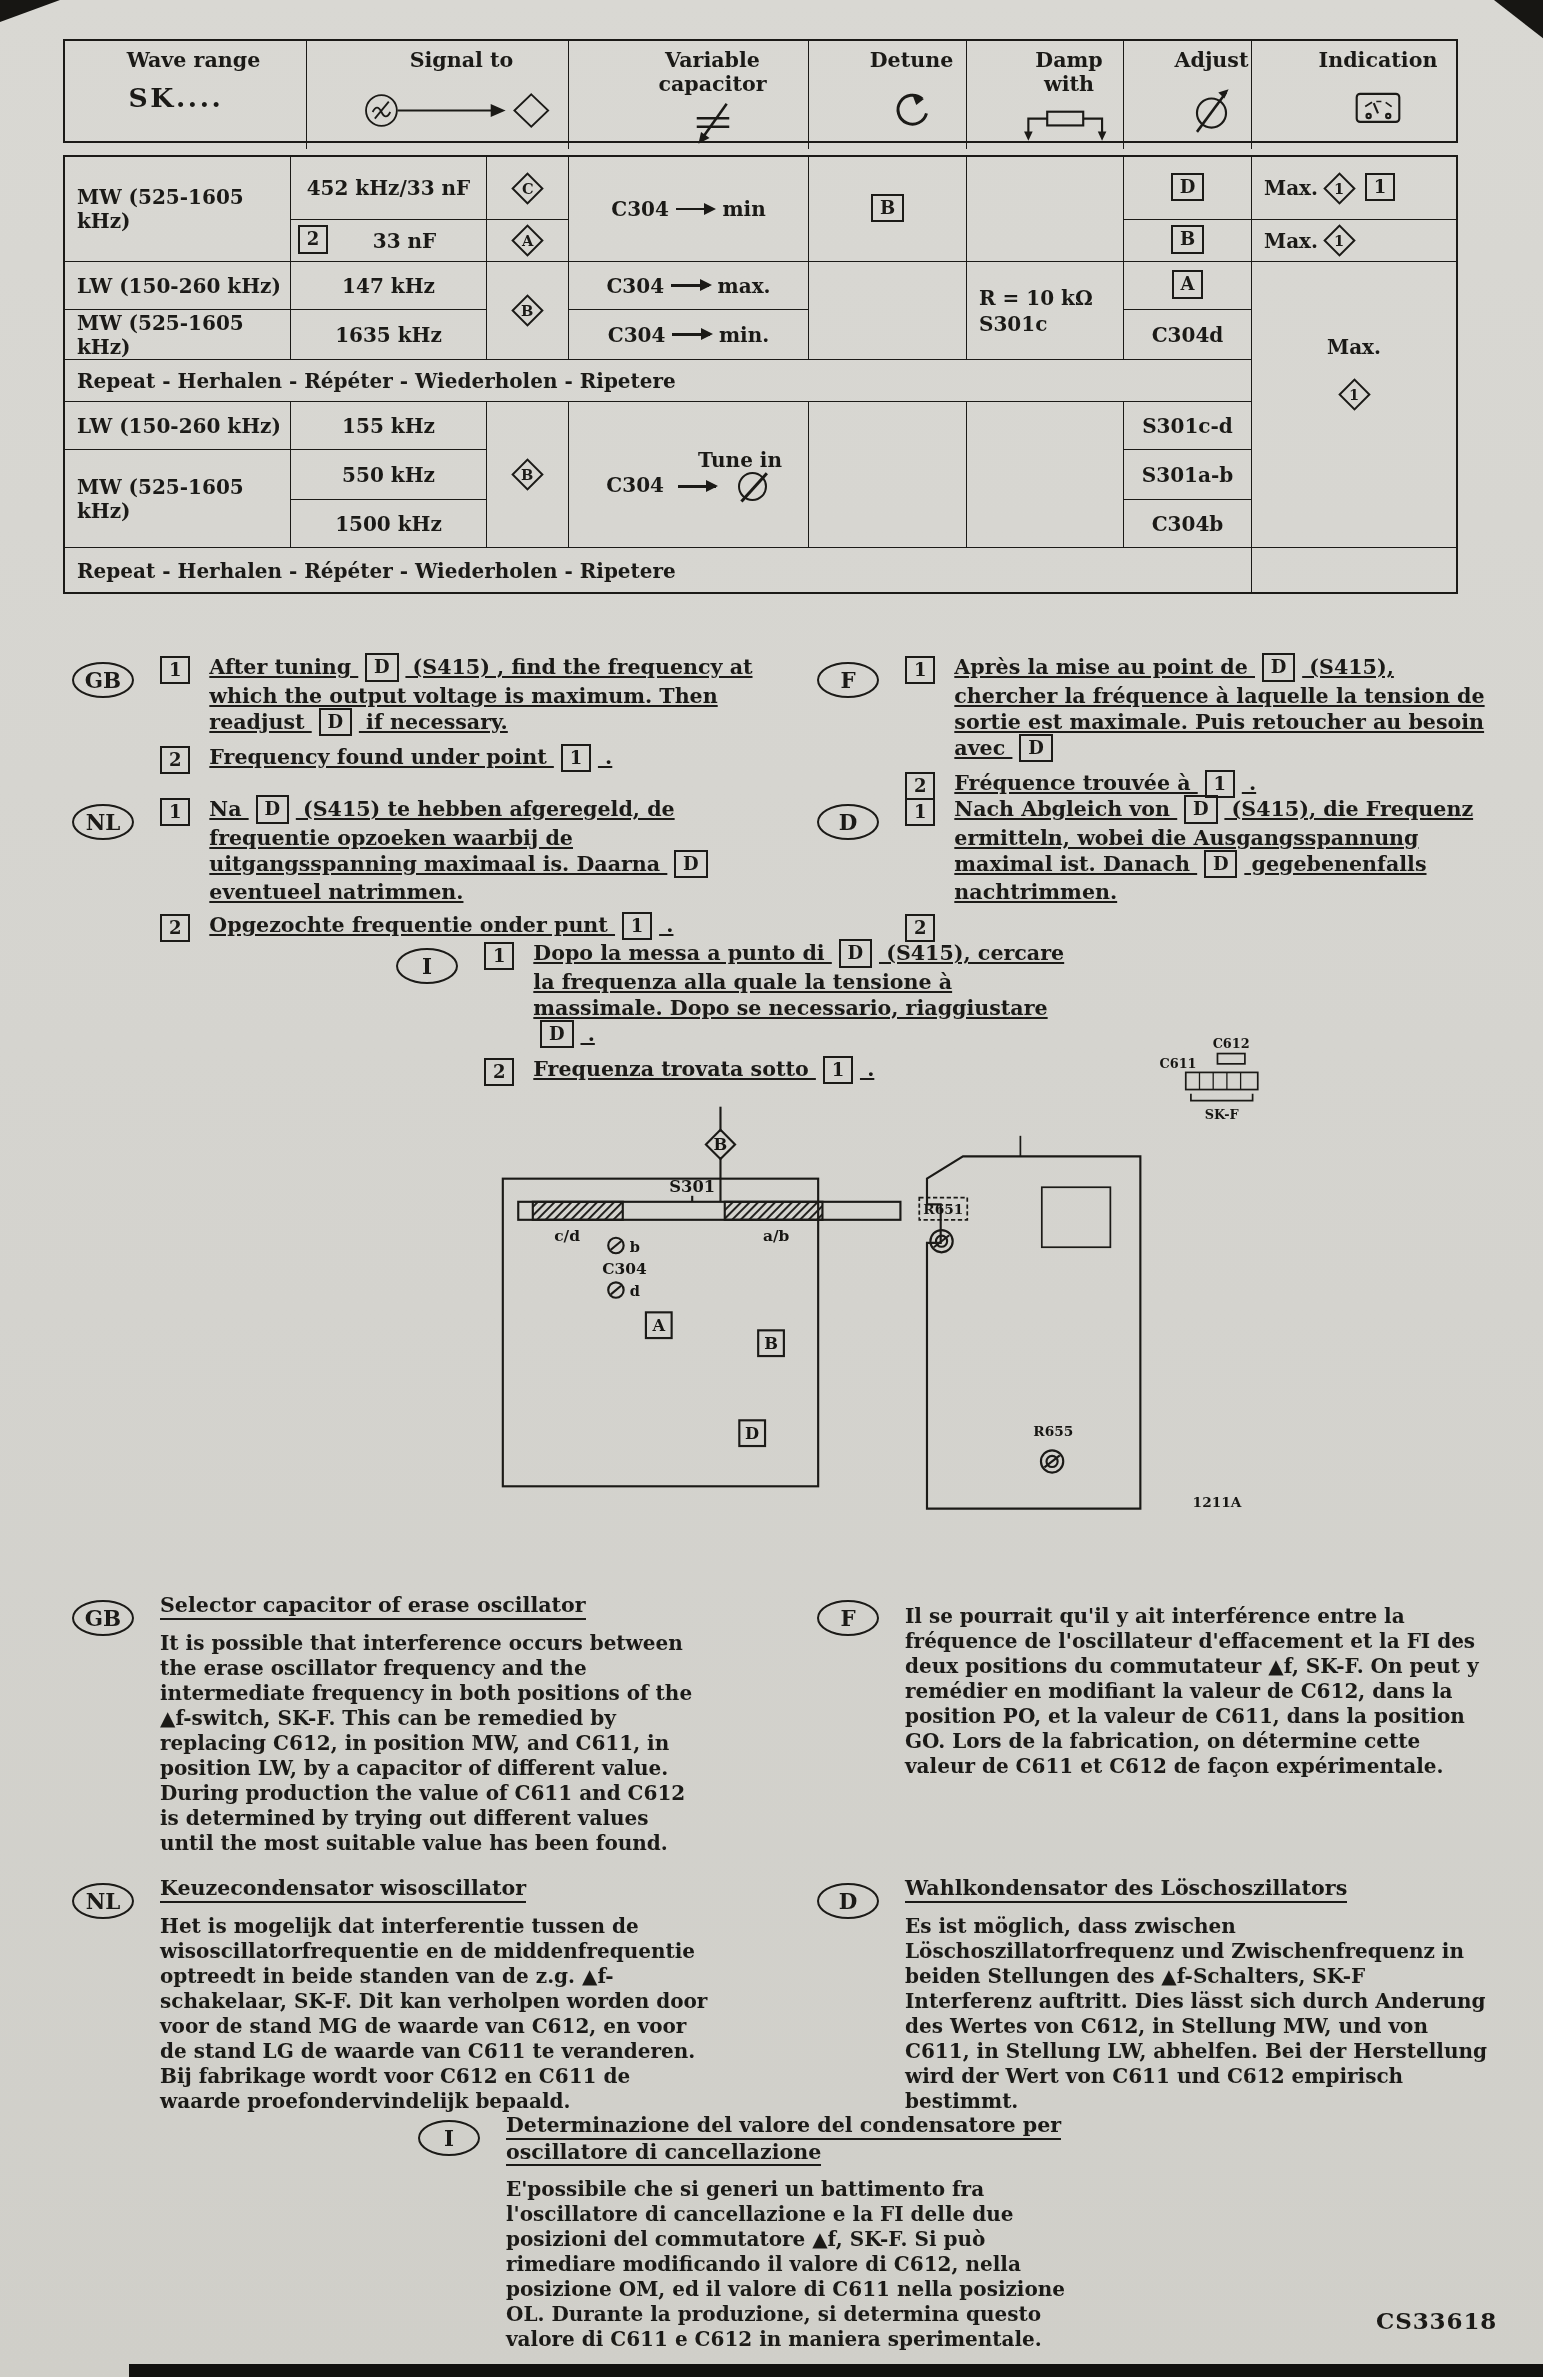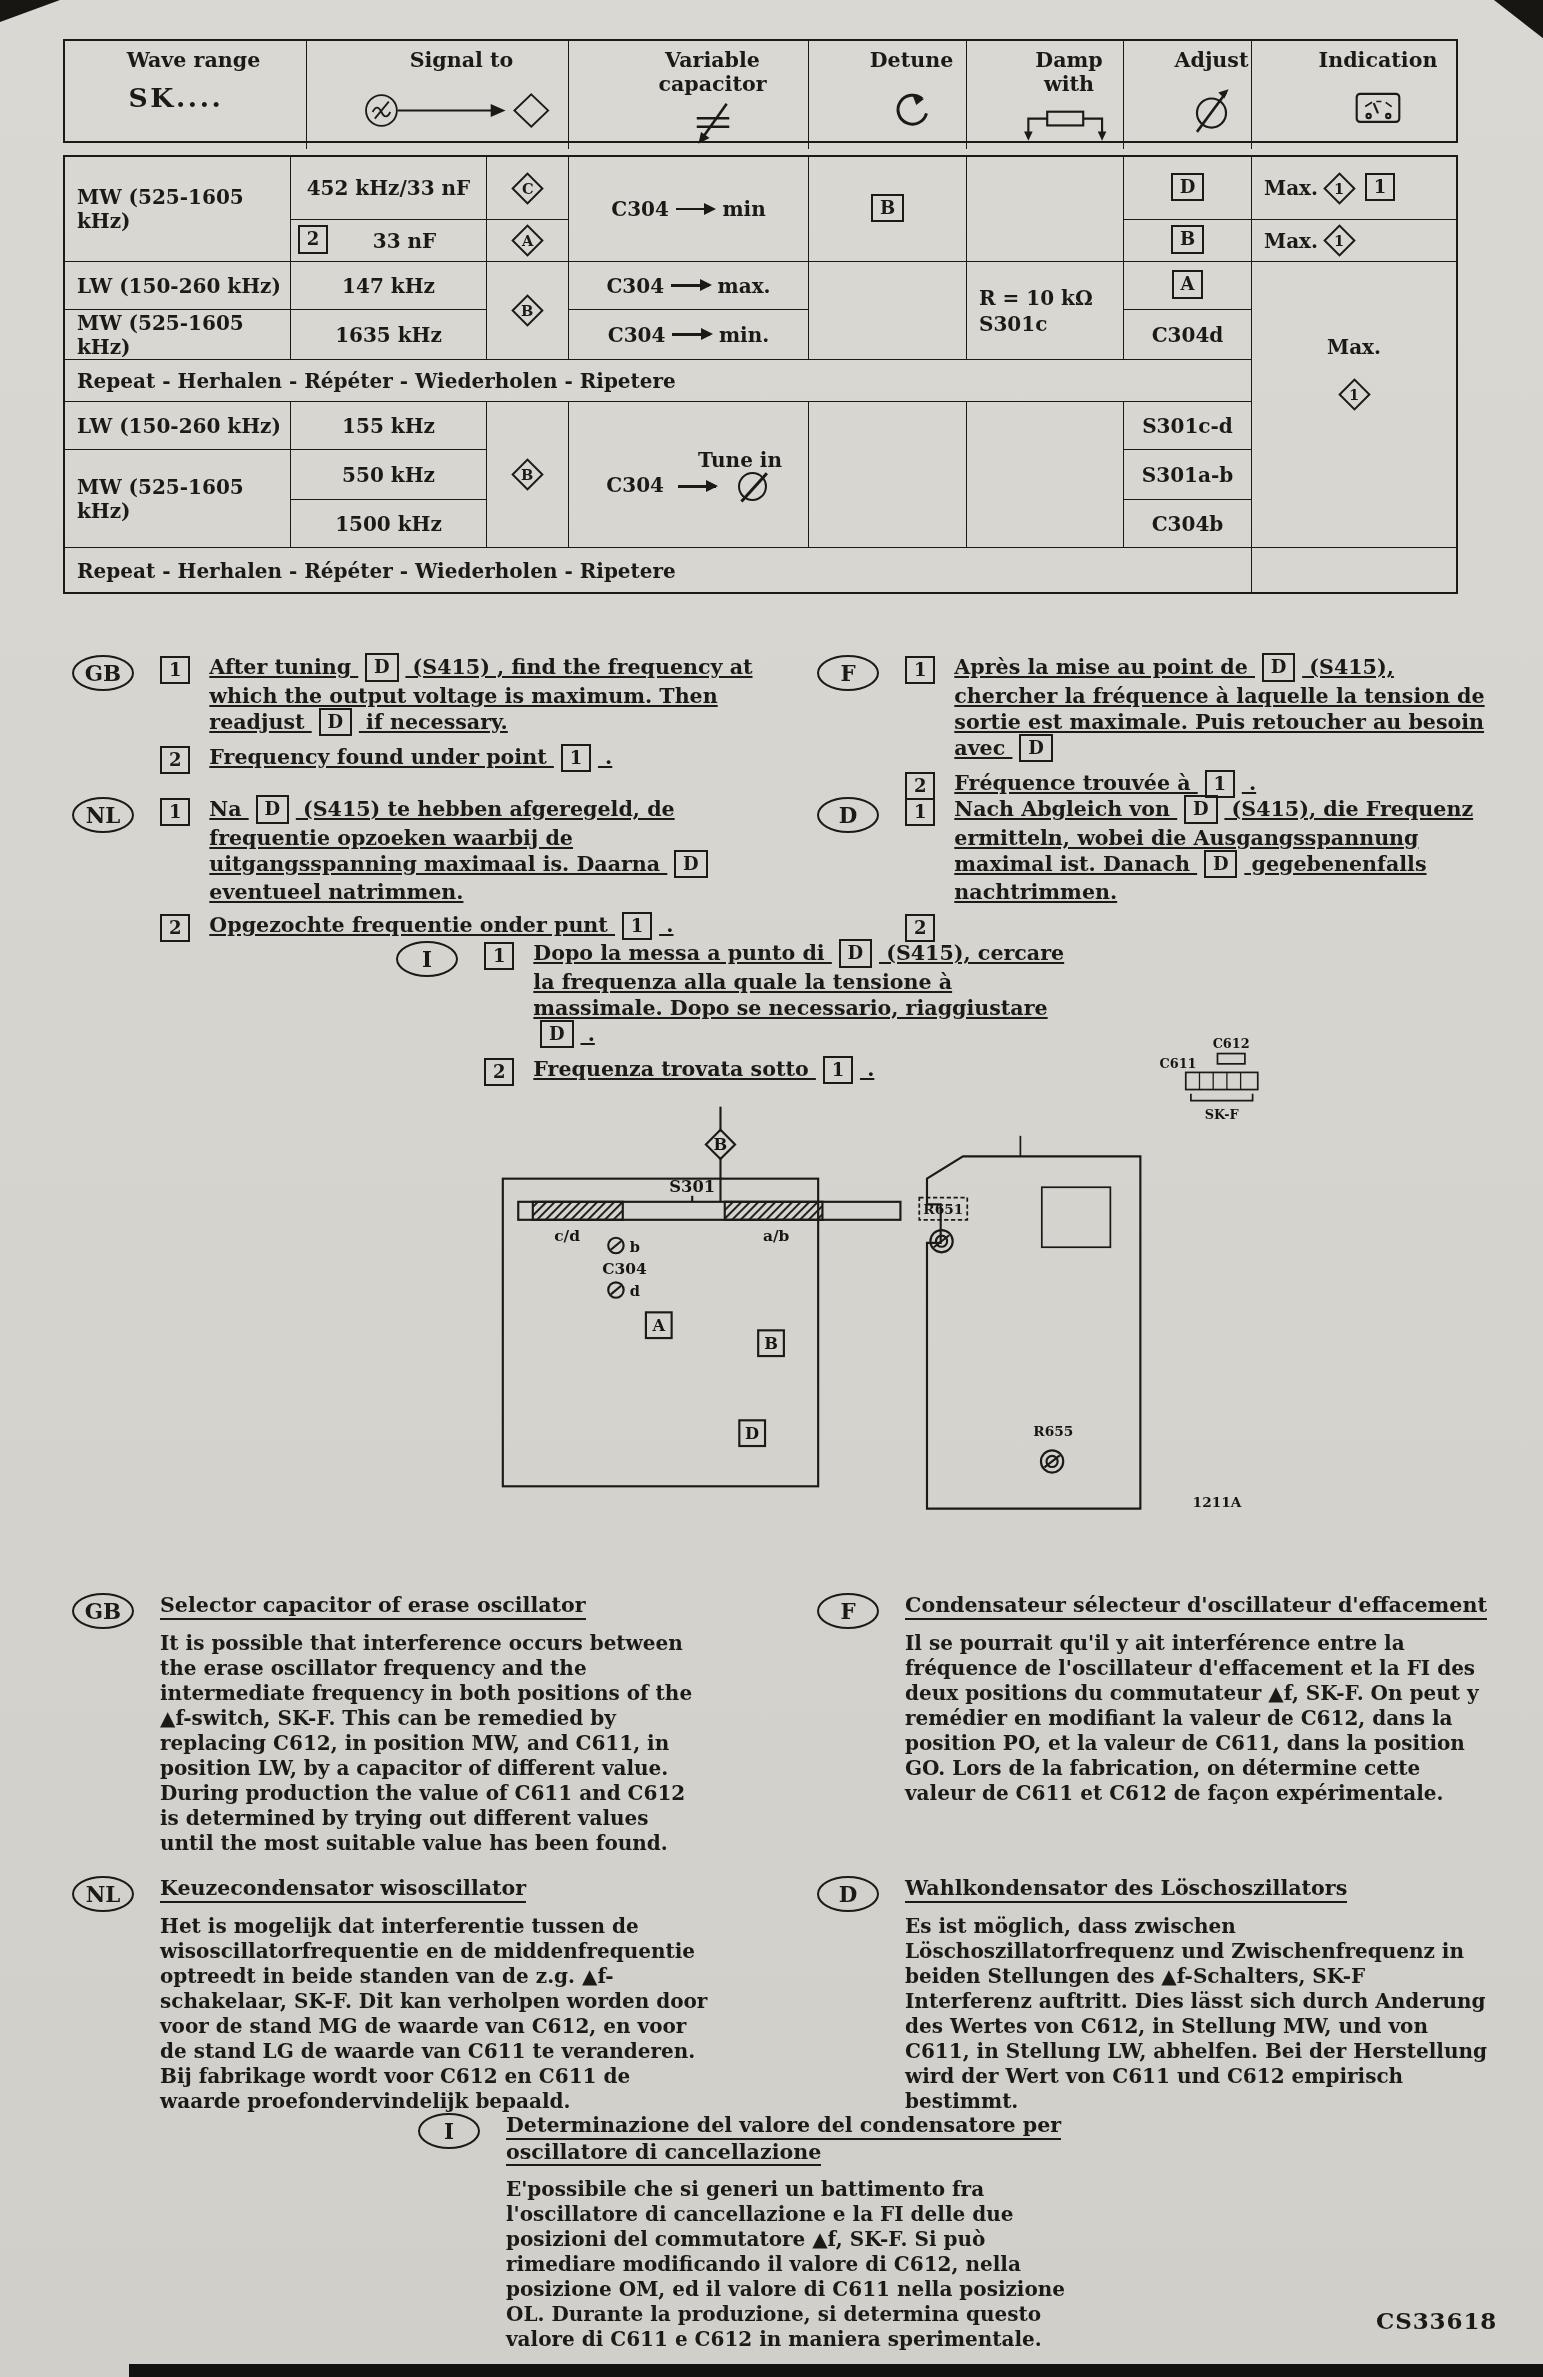--- a/index.html
+++ b/index.html
@@ -40,21 +40,21 @@
   .split .tok-box{margin:0;}
   .tok-diamond{display:inline-flex;width:23px;height:23px;border:2.1px solid #1b1a17;transform:rotate(45deg);align-items:center;justify-content:center;margin:0 10.3px;vertical-align:middle;flex:0 0 auto;}
   .tok-diamond>span{transform:rotate(-45deg);font-size:14.6px;}
   .tok-arr{display:inline-block;width:38px;height:2.6px;background:#1b1a17;position:relative;vertical-align:middle;margin:0 8.6px 0 6.9px;}
   .tok-arr::after{content:"";position:absolute;right:-2.6px;top:-5.1px;border-left:12px solid #1b1a17;border-top:6px solid transparent;border-bottom:6px solid transparent;}
   .tok-adj{display:inline-block;width:29px;height:29px;border:2.1px solid #1b1a17;border-radius:50%;position:relative;vertical-align:middle;margin:0 3.4px 0 6.9px;}
   .tok-adj::after{content:"";position:absolute;left:-5.1px;top:12px;width:38px;height:2.6px;background:#1b1a17;transform:rotate(-48deg);}
 
   
   .instr,.note{position:absolute;display:flex;align-items:flex-start;}
-  .badge{min-width:62px;height:36px;border:2.6px solid #1b1a17;border-radius:50%;display:flex;align-items:center;justify-content:center;font-size:21.4px;padding:0 6.9px;margin-top:1px;flex:0 0 auto;}
+  .badge{min-width:62px;height:36px;border:2.6px solid #1b1a17;border-radius:50%;display:flex;align-items:center;justify-content:center;font-size:21.4px;padding:0 6.9px;margin-top:8px;flex:0 0 auto;}
   .instr-items{margin-left:26px;display:flex;flex-direction:column;gap:6.9px;}
   .instr-item{display:flex;align-items:flex-start;}
   .instr-item>.tok-box{margin:1.7px 0 0 0;flex:0 0 auto;top:0;}
   .instr-text{margin-left:19px;font-size:20.6px;line-height:26px;text-decoration:underline;}
   .w640{width:549px;} .w660{width:566px;} .w680{width:583px;}
   .note-wrap{margin-left:26px;}
   .note-heading{font-size:20.6px;line-height:26.6px;border-bottom:2.1px solid #1b1a17;padding-bottom:0.9px;display:inline;}
   .note-body{font-size:20px;line-height:25px;margin-top:12px;}
   .note-heading-block{margin-bottom:0;}
 
@@ -383,21 +383,20 @@
     <div class="badge">GB</div>
     <div class="note-wrap w640">
       <div class="note-heading-block"><span class="note-heading">Selector capacitor of erase oscillator</span></div>
       <div class="note-body">It is possible that interference occurs between the erase oscillator frequency and the intermediate frequency in both positions of the ▲f-switch, SK-F. This can be remedied by replacing C612, in position MW, and C611, in position LW, by a capacitor of different value. During production the value of C611 and C612 is determined by trying out different values until the most suitable value has been found.</div>
     </div>
   </div>
 
   <div class="note" style="left:817px;top:1592px">
     <div class="badge">F</div>
     <div class="note-wrap w680">
-      <div class="note-heading-block"><span class="note-heading">Condensateur sélecteur d'oscillateur d'effacement</span></div>
       <div class="note-body">Il se pourrait qu'il y ait interférence entre la fréquence de l'oscillateur d'effacement et la FI des deux positions du commutateur ▲f, SK-F. On peut y remédier en modifiant la valeur de C612, dans la position PO, et la valeur de C611, dans la position GO. Lors de la fabrication, on détermine cette valeur de C611 et C612 de façon expérimentale.</div>
     </div>
   </div>
 
   <div class="note" style="left:72px;top:1875px">
     <div class="badge">NL</div>
     <div class="note-wrap w640">
       <div class="note-heading-block"><span class="note-heading">Keuzecondensator wisoscillator</span></div>
       <div class="note-body">Het is mogelijk dat interferentie tussen de wisoscillatorfrequentie en de middenfrequentie optreedt in beide standen van de z.g. ▲f-schakelaar, SK-F. Dit kan verholpen worden door voor de stand MG de waarde van C612, en voor de stand LG de waarde van C611 te veranderen. Bij fabrikage wordt voor C612 en C611 de waarde proefondervindelijk bepaald.</div>
     </div>

